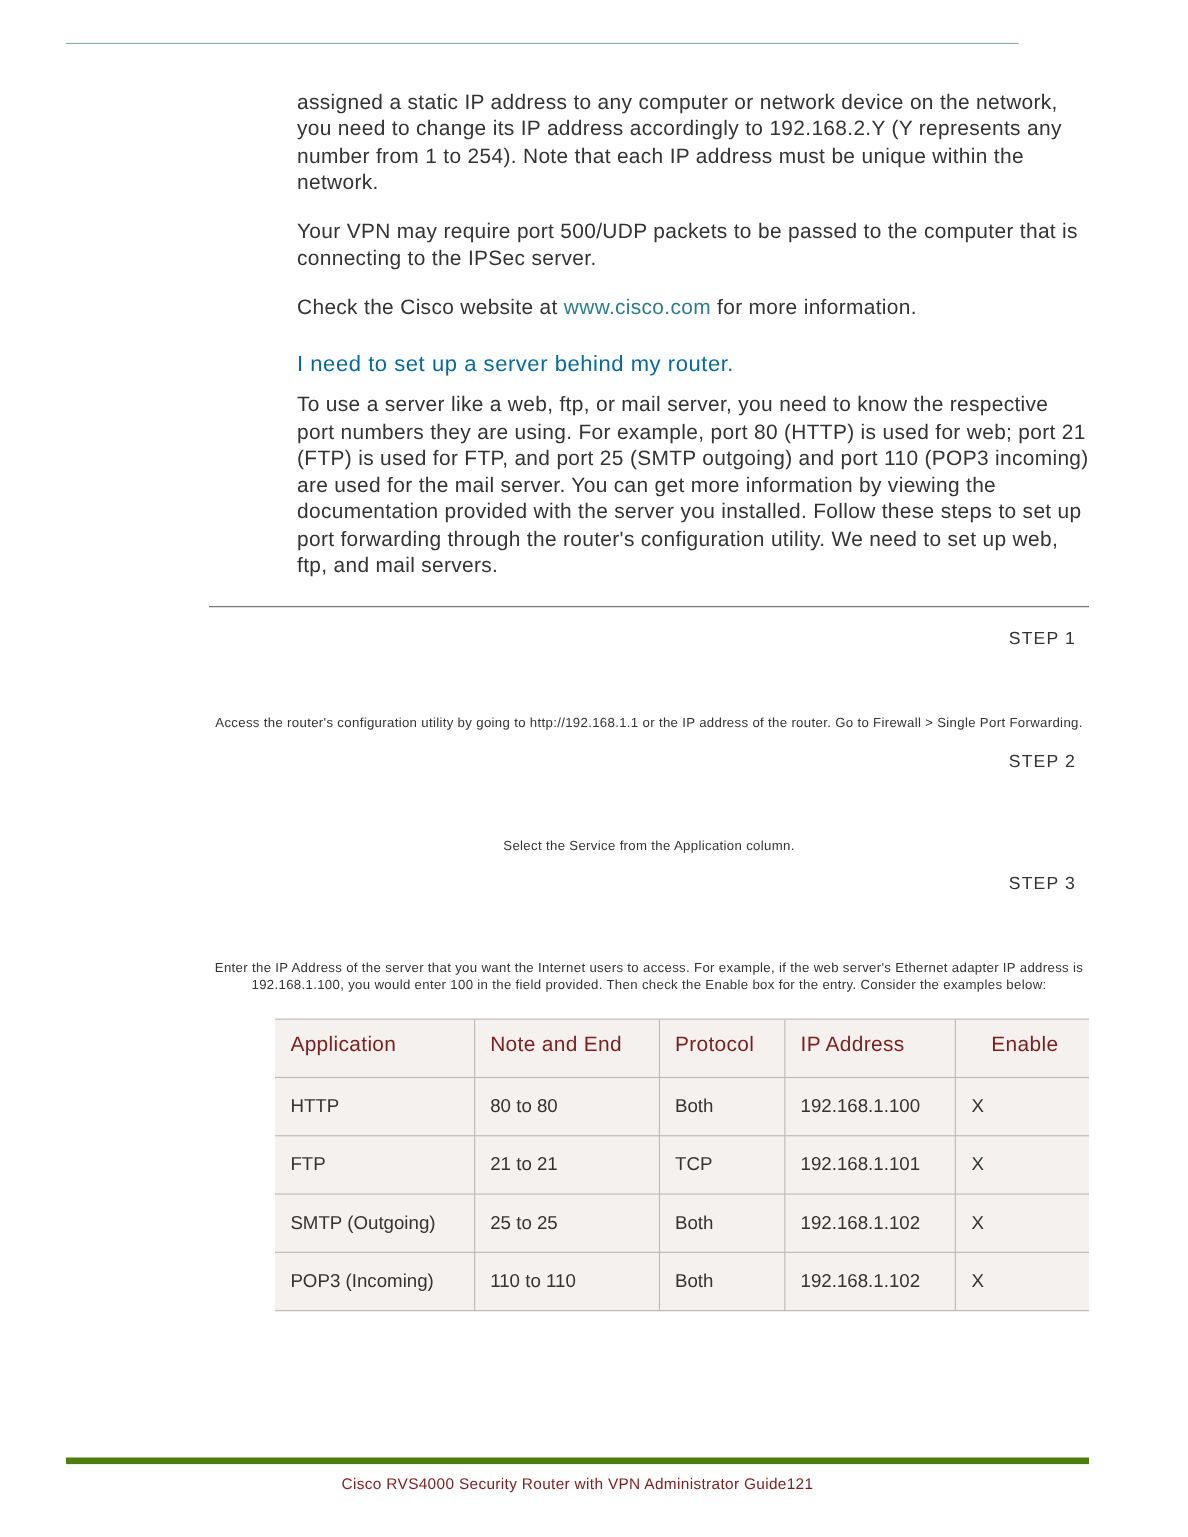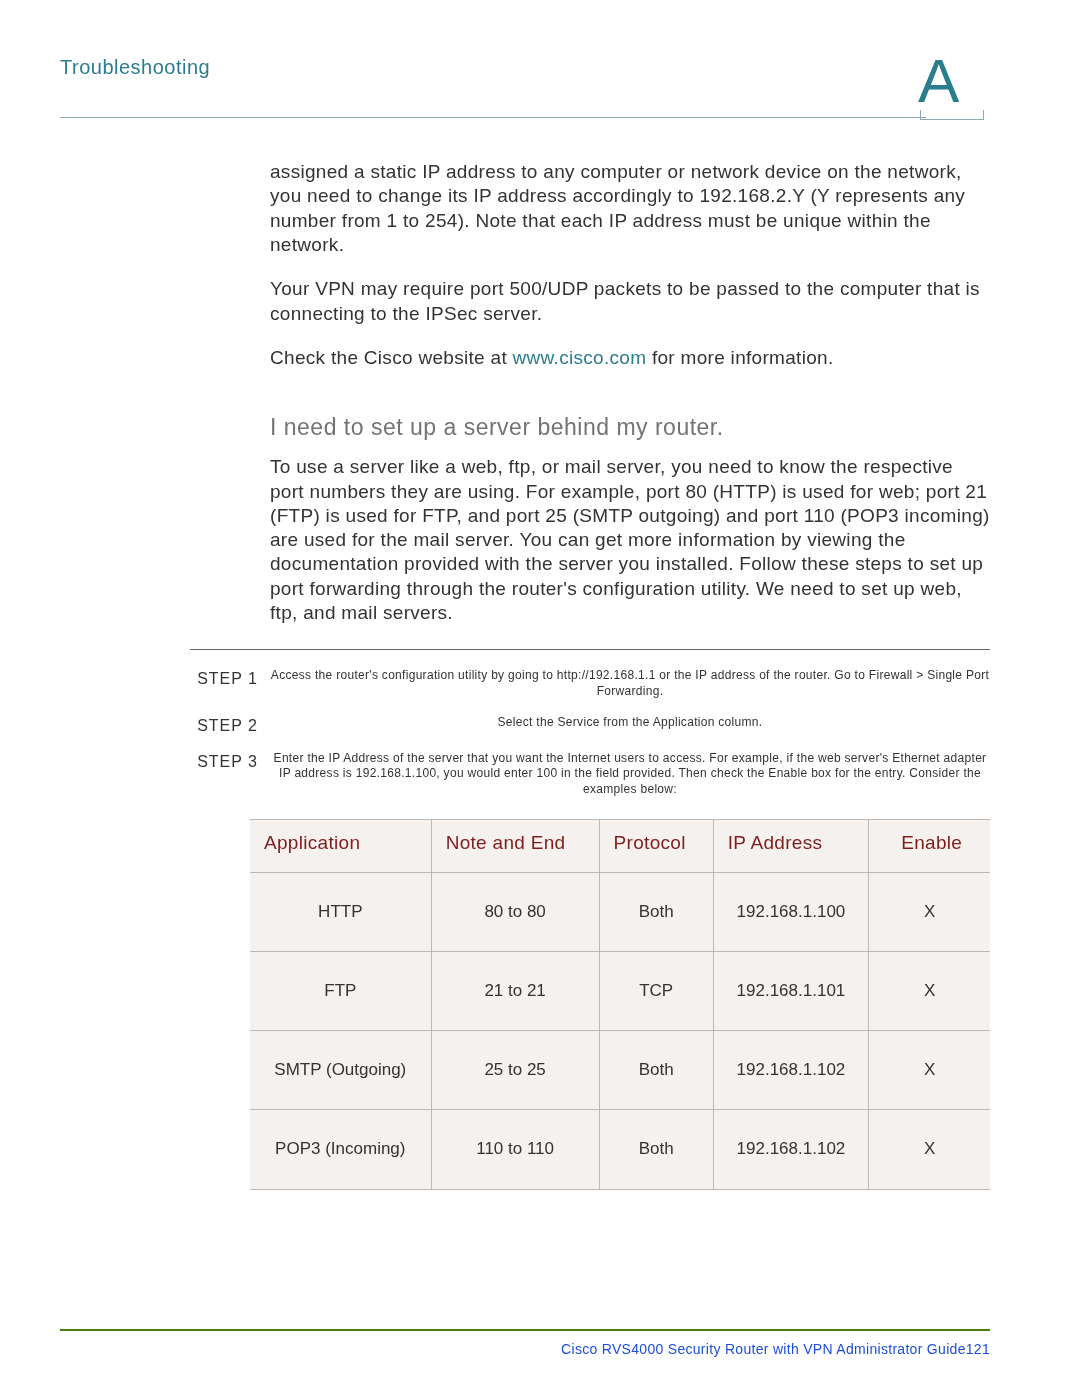--- a/index.html
+++ b/index.html
@@ -62,38 +62,39 @@
     font-size: 19px;
     line-height: 1.28;
     margin-bottom: 20px;
     letter-spacing: 0.3px;
   }
   .link {
     color: #2a7d8c;
     text-decoration: none;
   }
   .subhead {
-    color: #737373;
-    font-size: 23px;
+    color: #0369a1;
+    font-size: 20px;
     letter-spacing: 0.5px;
-    margin-top: 44px;
+    margin-top: 28px;
     margin-bottom: 14px;
   }
   .steps-rule {
     border: none;
     border-top: 1px solid #666;
     margin-left: -80px;
     margin-right: 0;
     margin-top: 24px;
     margin-bottom: 18px;
   }
   .step {
     display: flex;
     margin-bottom: 16px;
     margin-left: -80px;
+    flex-direction: column;
   }
   .step-label {
     flex: 0 0 80px;
     text-align: right;
     padding-right: 12px;
     font-size: 16px;
     letter-spacing: 1px;
     color: #333;
     padding-top: 2px;
   }
@@ -119,56 +120,48 @@
     padding: 12px 14px 18px 14px;
     border-right: 1px solid #b9b9b9;
     border-bottom: 1px solid #b9b9b9;
     background: #f4f1ee;
     vertical-align: top;
     letter-spacing: 0.3px;
     font-size: 19px;
   }
   table.port-table th:last-child { border-right: none; padding-left: 32px; }
   table.port-table td {
-    padding: 28px 14px;
+    padding: 15px 14px;
     border-right: 1px solid #b9b9b9;
     border-bottom: 1px solid #b9b9b9;
     background: #f4f1ee;
-    text-align: center;
     vertical-align: top;
     line-height: 1.3;
   }
   table.port-table td:last-child { border-right: none; }
   table.port-table tr:last-child td { border-bottom: 1px solid #b9b9b9; }
   table.port-table { border-top: 1px solid #b9b9b9; }
   .footer {
     position: absolute;
     bottom: 40px;
     left: 60px;
     right: 90px;
     display: flex;
-    justify-content: flex-end;
+    justify-content: center;
     font-size: 14px;
-    color: #1d4ed8;
-    border-top: 2px solid #4d7c0f;
+    color: #7f1d1d;
+    border-top: 6px solid #4d7c0f;
     padding-top: 10px;
     letter-spacing: 0.3px;
   }
 </style>
 </head>
 <body>
 
 <div class="page">
-  <div class="header-row">
-    <div class="section-title">Troubleshooting</div>
-    <div class="appendix-box">
-      <div class="big-letter">A</div>
-      <div class="letter-underline-box"></div>
-    </div>
-  </div>
   <hr class="hr-top">
 
   <div class="content">
     <p class="para">assigned a static IP address to any computer or network device on the network, you need to change its IP address accordingly to 192.168.2.Y (Y represents any number from 1 to 254). Note that each IP address must be unique within the network.</p>
     <p class="para">Your VPN may require port 500/UDP packets to be passed to the computer that is connecting to the IPSec server.</p>
     <p class="para">
       <span>Check the Cisco website at </span><a class="link">www.cisco.com</a><span> for more information.</span>
     </p>
 
     <div class="subhead">I need to set up a server behind my router.</div>

